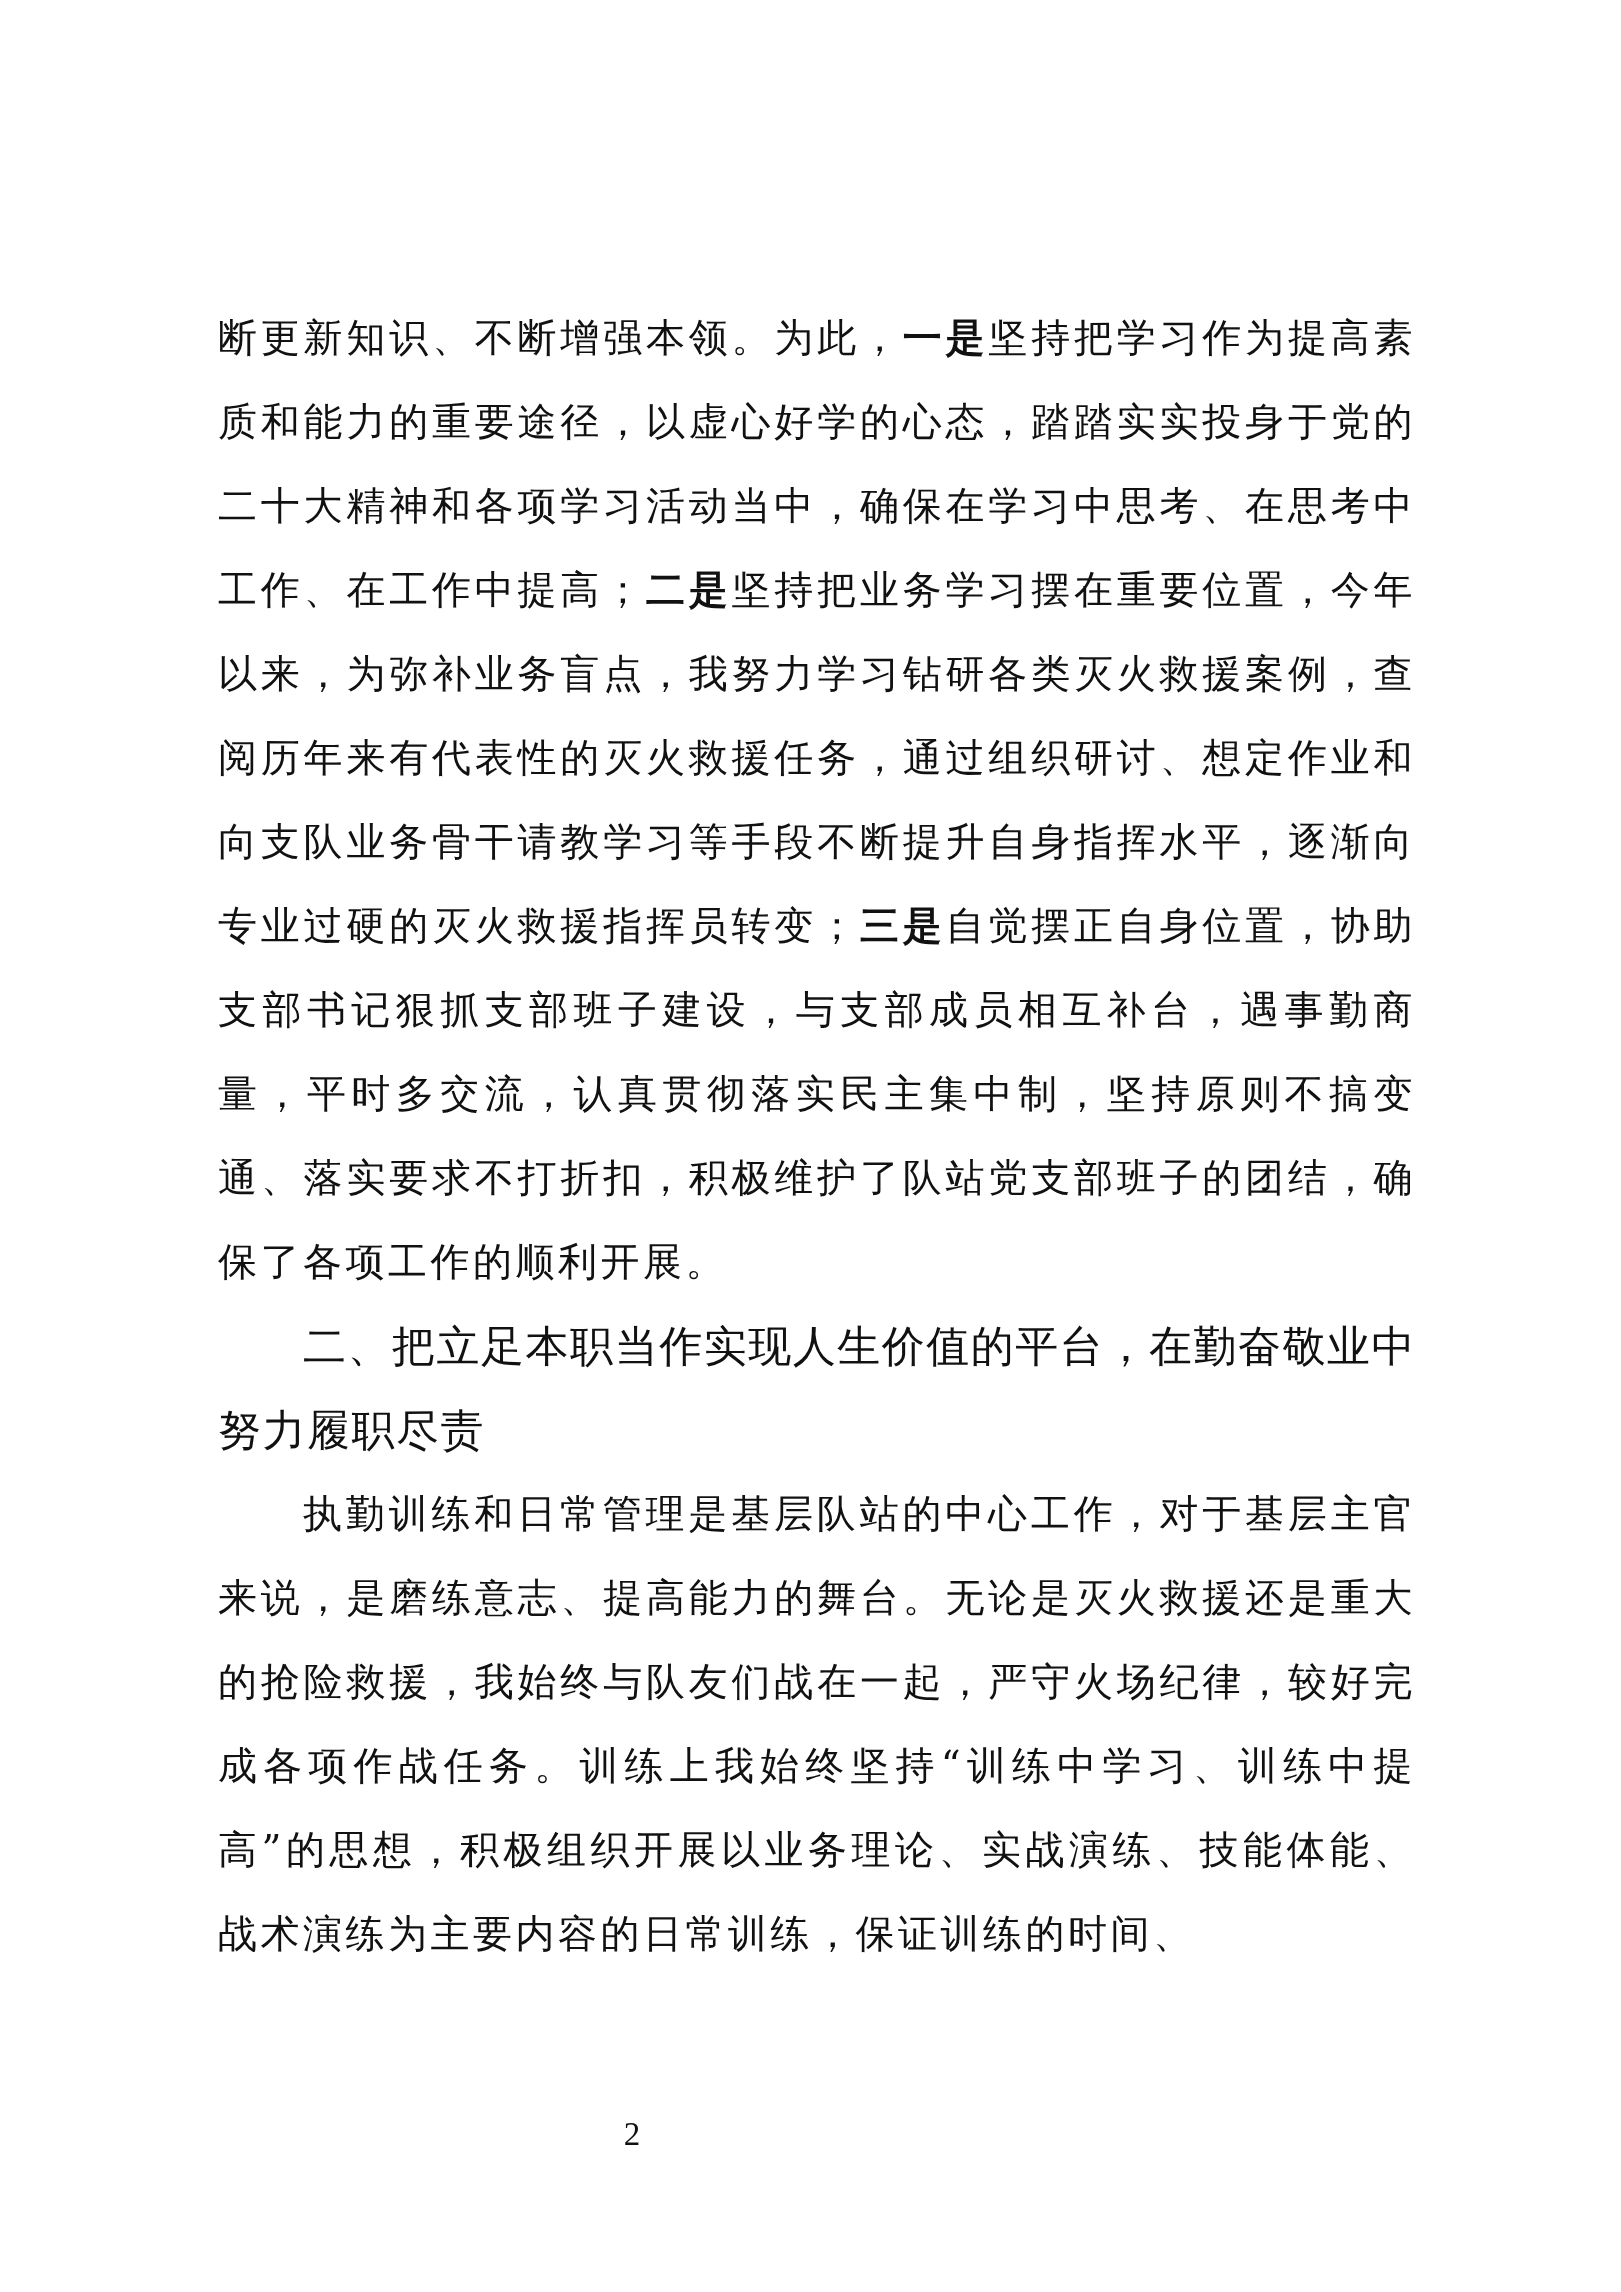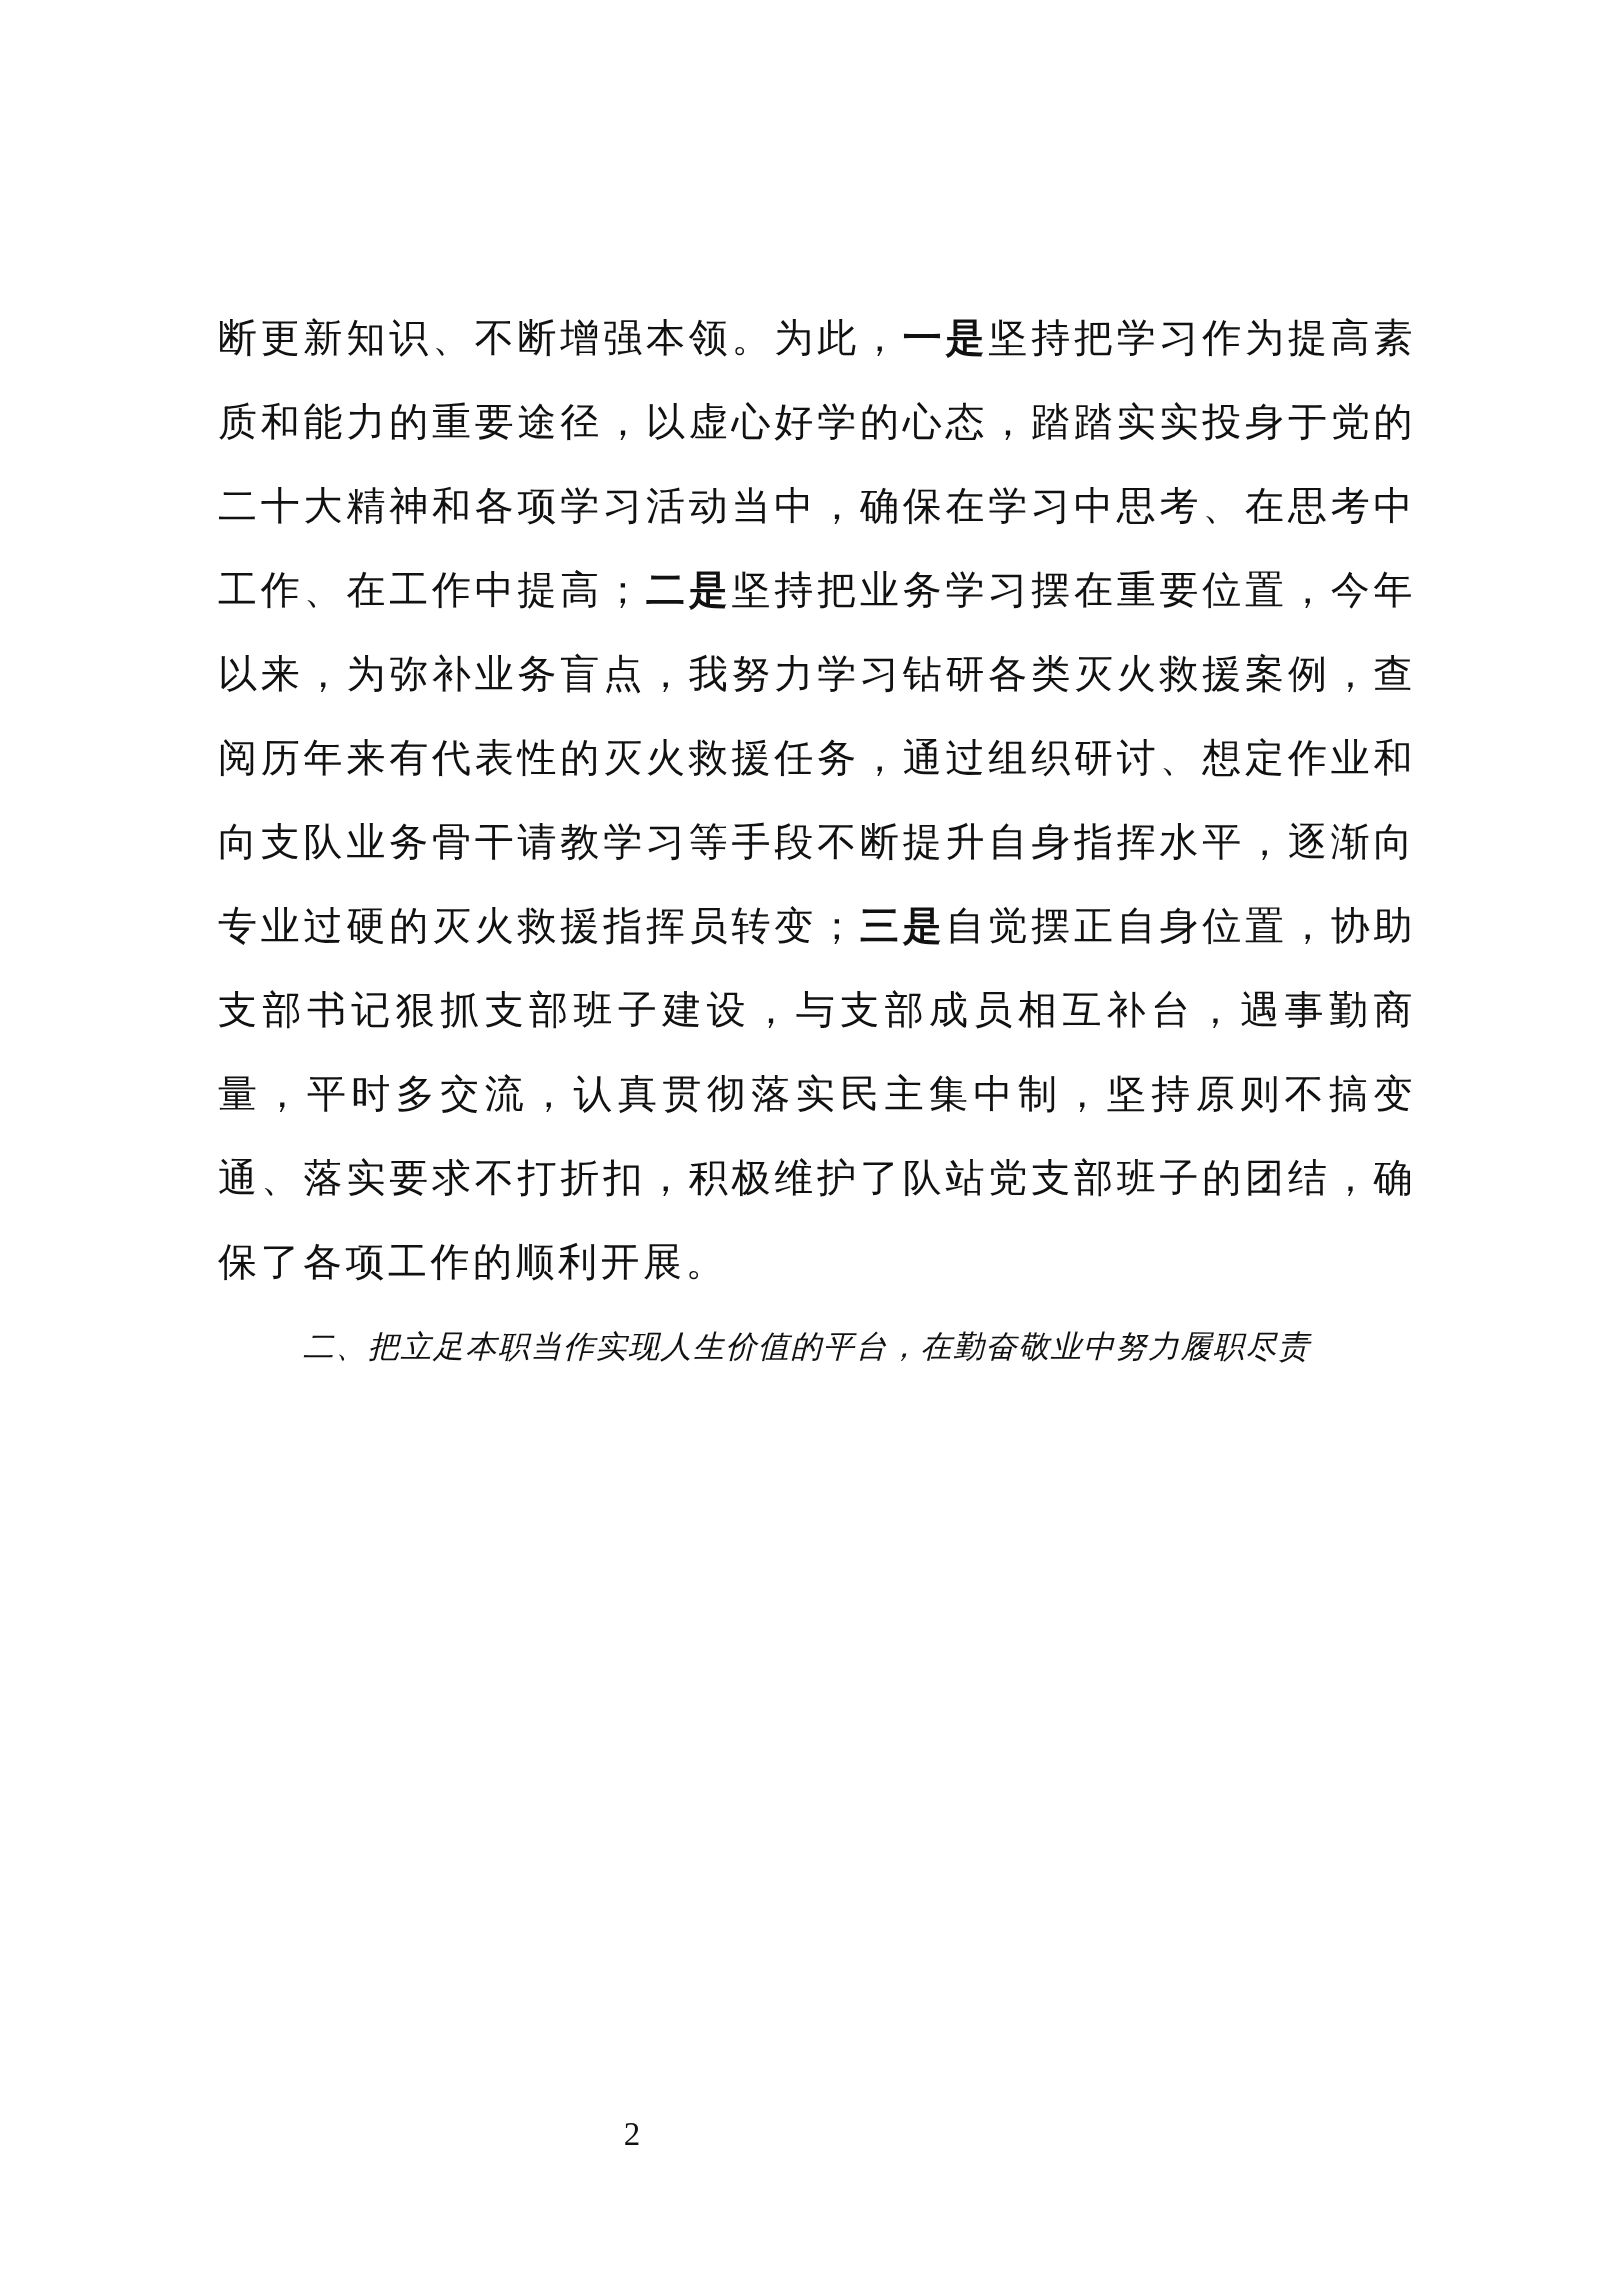--- a/index.html
+++ b/index.html
@@ -34,45 +34,45 @@
     .para.indent {
       text-indent: 85px;
     }
     .para b {
       font-family: "DejaVu Sans", "Liberation Sans", sans-serif;
       font-weight: bold;
     }
     .heading {
       margin: 0;
       font-family: "DejaVu Sans", "Liberation Sans", sans-serif;
-      font-size: 31px;
+      font-size: 43px;
       line-height: 84px;
       letter-spacing: 1.5px;
       text-indent: 85px;
       font-weight: normal;
       text-align: justify;
       text-align-last: left;
       word-break: break-all;
-      font-style: italic;
     }
     .page-number {
       position: absolute;
       left: 0;
       width: 1264px;
       top: 2115px;
       text-align: center;
       font-family: "Liberation Serif", "DejaVu Serif", serif;
       font-size: 33px;
       line-height: 39px;
     }
   </style>
 </head>
 <body>
 
 <div class="page">
   <p class="para"><span>断更新知识、不断增强本领。为此，</span><b>一是</b><span>坚持把学习作为提高素质和能力的重要途径，以虚心好学的心态，踏踏实实投身于党的二十大精神和各项学习活动当中，确保在学习中思考、在思考中工作、在工作中提高；</span><b>二是</b><span>坚持把业务学习摆在重要位置，今年以来，为弥补业务盲点，我努力学习钻研各类灭火救援案例，查阅历年来有代表性的灭火救援任务，通过组织研讨、想定作业和向支队业务骨干请教学习等手段不断提升自身指挥水平，逐渐向专业过硬的灭火救援指挥员转变；</span><b>三是</b><span>自觉摆正自身位置，协助支部书记狠抓支部班子建设，与支部成员相互补台，遇事勤商量，平时多交流，认真贯彻落实民主集中制，坚持原则不搞变通、落实要求不打折扣，积极维护了队站党支部班子的团结，确保了各项工作的顺利开展。</span></p>
 
   <h2 class="heading">二、把立足本职当作实现人生价值的平台，在勤奋敬业中努力履职尽责</h2>
 
+  <p class="para indent">执勤训练和日常管理是基层队站的中心工作，对于基层主官来说，是磨练意志、提高能力的舞台。无论是灭火救援还是重大的抢险救援，我始终与队友们战在一起，严守火场纪律，较好完成各项作战任务。训练上我始终坚持“训练中学习、训练中提高”的思想，积极组织开展以业务理论、实战演练、技能体能、战术演练为主要内容的日常训练，保证训练的时间、</p>
 </div>
 
 <div class="page-number">2</div>
 
 
 </body></html>

